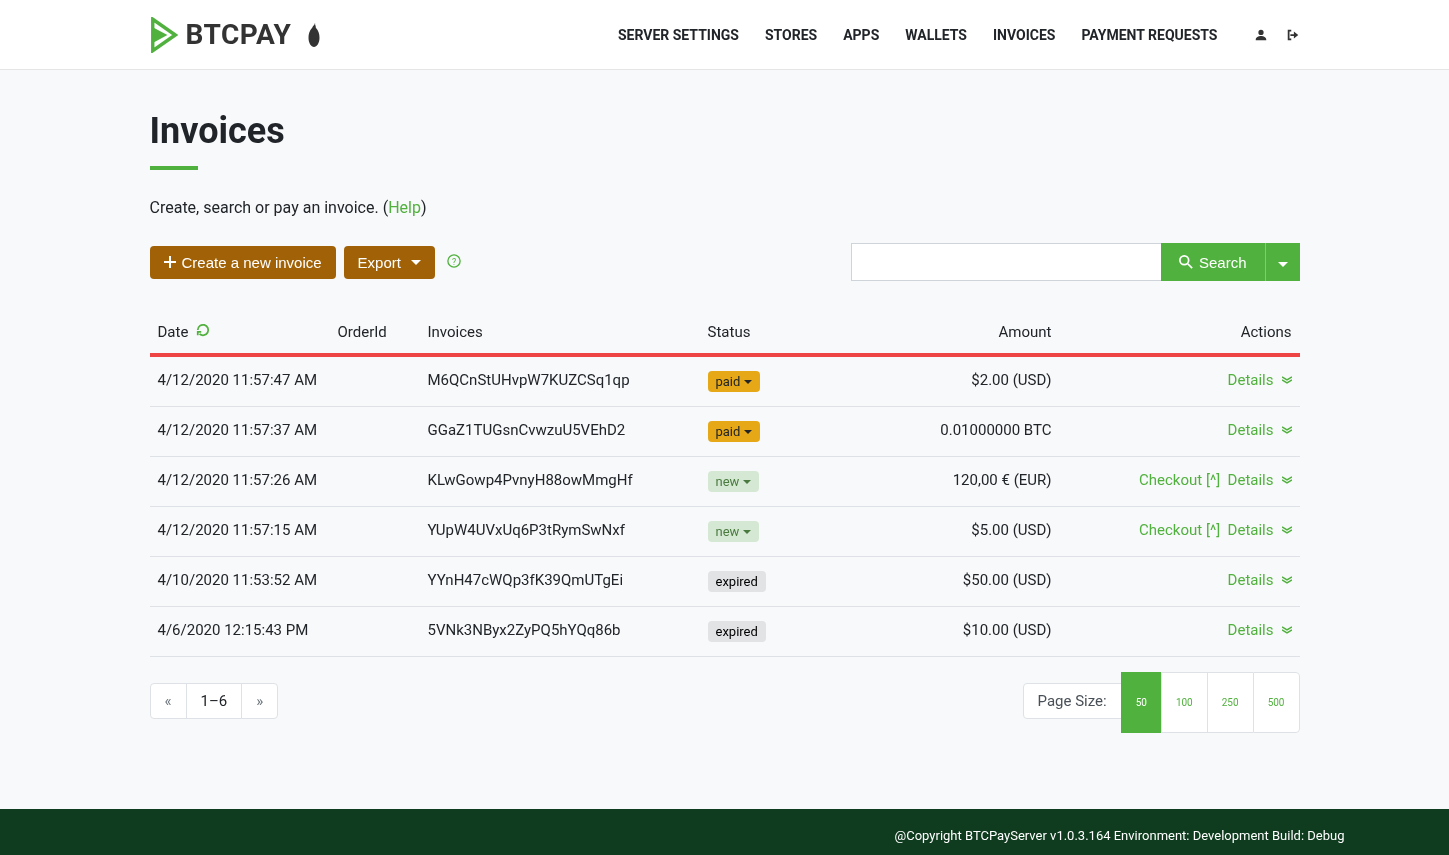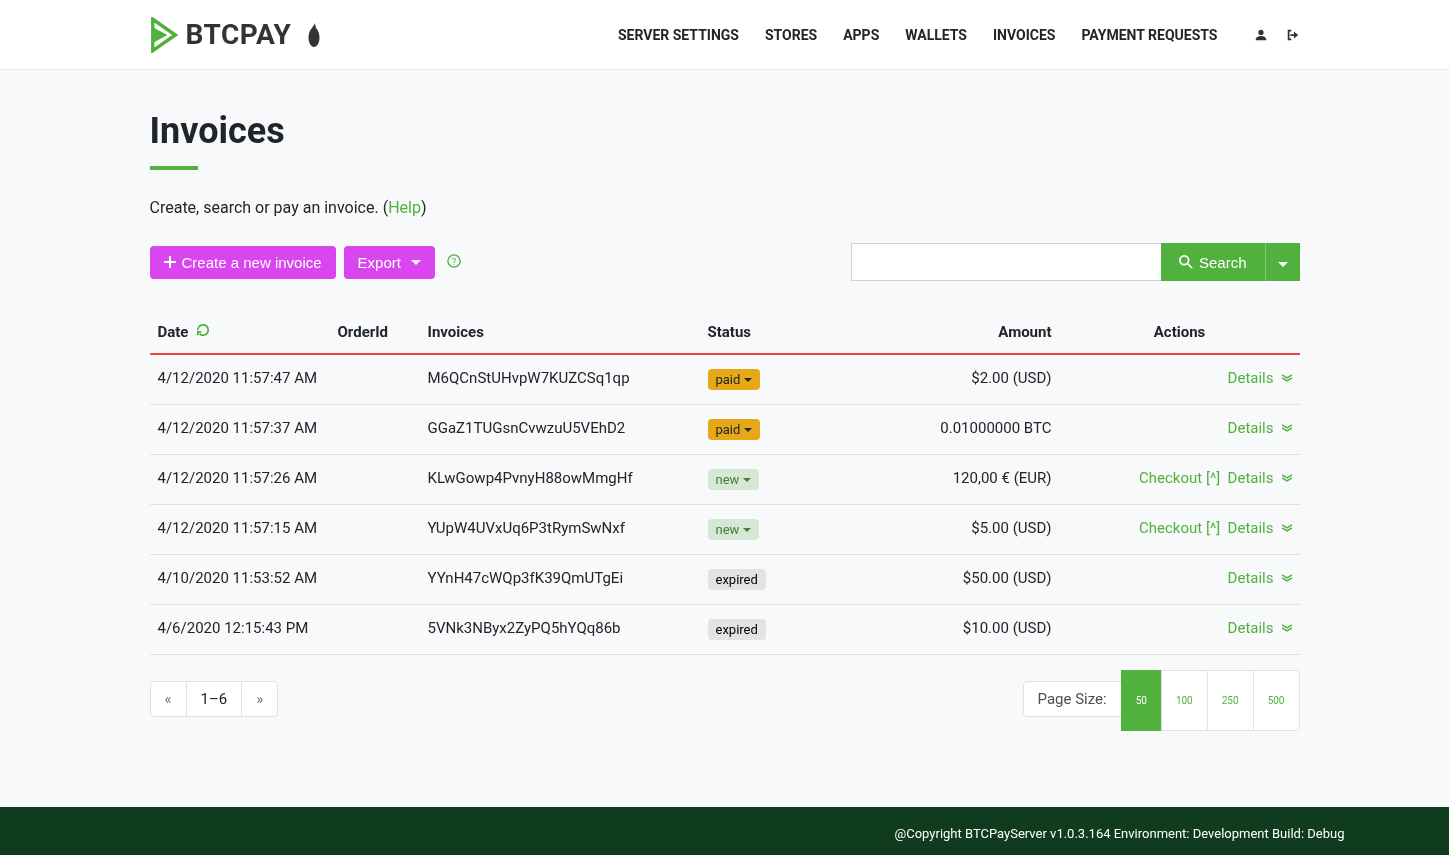--- a/index.html
+++ b/index.html
@@ -14,32 +14,32 @@
 .nav-links a { color: #212529; text-decoration: none; cursor: pointer; }
 .nav-icons { display: flex; gap: 18px; align-items: center; margin-left: 10px; }
 .container { width: 1150px; margin: 0 auto; padding-top: 40px; padding-bottom: 40px; }
 h1 { font-size: 36px; font-weight: 700; margin-bottom: 14px; }
 .title-underline { width: 48px; height: 4px; background: #51b13e; margin-bottom: 28px; }
 .subtitle { font-size: 16px; color: #212529; margin-bottom: 26px; }
 .subtitle a { color: #51b13e; text-decoration: none; }
 .toolbar { display: flex; justify-content: space-between; align-items: center; margin-bottom: 30px; }
 .toolbar-left { display: flex; align-items: center; gap: 8px; }
 .btn { display: inline-flex; align-items: center; gap: 6px; padding: 8px 14px; border-radius: 4px; border: none; font-size: 15px; cursor: pointer; }
-.btn-success { background: #d946ef; color: #fff; }
+.btn-success { background: #a16207; color: #fff; }
 .dropdown-toggle::after { content: ""; display: inline-block; margin-left: 4px; vertical-align: middle; border-top: 5px solid; border-right: 5px solid transparent; border-left: 5px solid transparent; }
 .help-circle { color: #51b13e; font-size: 14px; margin-left: 4px; cursor: pointer; }
 .search-group { display: flex; }
 .search-input { width: 310px; height: 38px; border: 1px solid #ced4da; border-right: none; padding: 0 10px; font-size: 15px; outline: none; }
 .search-btn { background: #51b13e; color: #fff; border: none; padding: 0 18px; font-size: 15px; display: flex; align-items: center; gap: 6px; cursor: pointer; }
 .search-caret { background: #51b13e; color: #fff; border: none; border-left: 1px solid rgba(255,255,255,0.3); padding: 0 12px; cursor: pointer; }
 .search-caret::after { content: ""; display: inline-block; border-top: 5px solid #fff; border-right: 5px solid transparent; border-left: 5px solid transparent; }
 table { width: 100%; border-collapse: collapse; }
-th { text-align: left; font-weight: 700; font-size: 15px; padding: 12px 8px; border-bottom: 2px solid #ef4444; }
+th { text-align: left; font-weight: 400; font-size: 15px; padding: 12px 8px; border-bottom: 4px solid #ef4444; }
 th.amount { text-align: right; }
-th.actions { text-align: center; }
+th.actions { text-align: right; }
 td { padding: 14px 8px; border-bottom: 1px solid #dee2e6; vertical-align: top; font-size: 15px; }
 td.amount { text-align: right; }
 td.actions { text-align: right; white-space: nowrap; }
 .refresh-icon { color: #51b13e; margin-left: 4px; }
 .badge { display: inline-flex; align-items: center; padding: 3px 8px; border-radius: 4px; font-size: 13px; font-weight: 400; }
 .badge-paid { background: #e6a817; color: #212529; }
 .badge-new { background: #d5e8d4; color: #4a7a3f; }
 .badge-expired { background: #e2e3e5; color: #000000; }
 .badge-caret::after { content: ""; display: inline-block; margin-left: 4px; border-top: 4px solid currentColor; border-right: 4px solid transparent; border-left: 4px solid transparent; }
 .link-green { color: #51b13e; text-decoration: none; cursor: pointer; }

